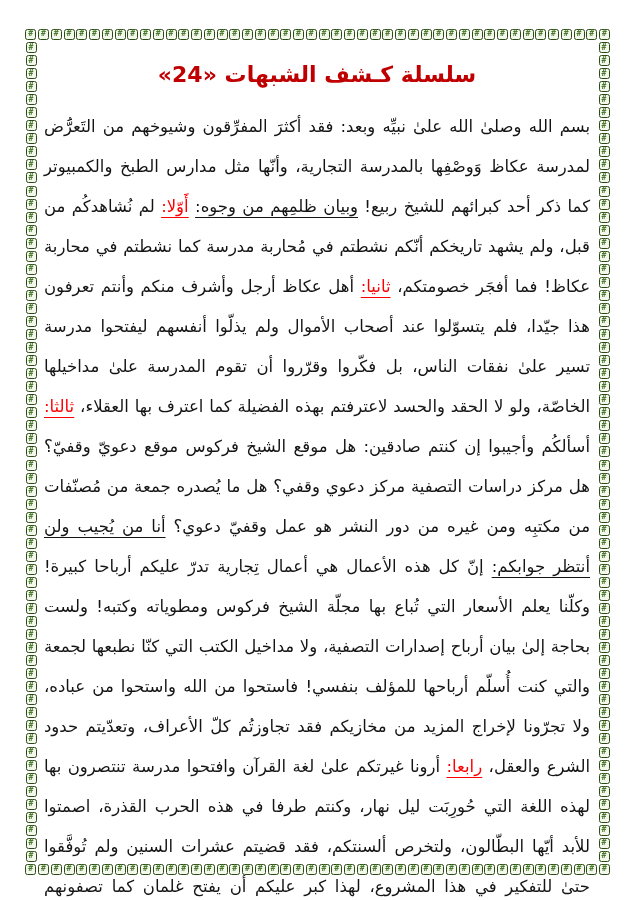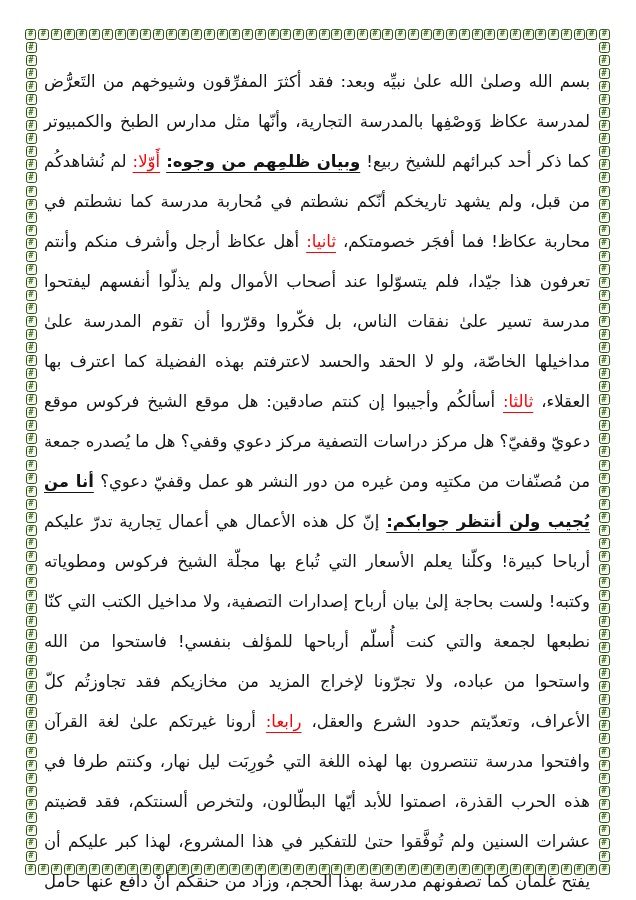--- a/index.html
+++ b/index.html
@@ -58,21 +58,20 @@
     color:var(--ink);
     font-size:16.5px;
     line-height:40px;
     text-align:justify;
     text-justify:inter-word;
   }
   .seg-underline{
     text-decoration:underline;
     text-decoration-color:var(--ink);
     text-underline-offset:5px;
-    font-weight:bold;
   }
   .seg-red{
     color:var(--accent-red);
     text-decoration:underline;
     text-decoration-color:var(--accent-red);
     text-underline-offset:5px;
   }
 </style>
 </head>
 <body>
@@ -300,16 +299,17 @@
       <span class="orn">#</span>
       <span class="orn">#</span>
       <span class="orn">#</span>
       <span class="orn">#</span>
       <span class="orn">#</span>
       <span class="orn">#</span>
       <span class="orn">#</span>
     </div>
 
   <div class="content">
+    <h1 class="title">سلسلة كـشف الشبهات «24»</h1>
     <p class="body-text" id="body-paragraph"><span class="">بسم الله وصلىٰ الله علىٰ نبيِّه وبعد: فقد أكثرَ المفرِّقون وشيوخهم من التَعرُّض لمدرسة عكاظ وَوصْفِها بالمدرسة التجارية، وأنّها مثل مدارس الطبخ والكمبيوتر كما ذكر أحد كبرائهم للشيخ ربيع! </span><span class="seg-underline">وبيان ظلمِهم من وجوه:</span><span class=""> </span><span class="seg-red">أَوّلا:</span><span class=""> لم نُشاهدكُم من قبل، ولم يشهد تاريخكم أنّكم نشطتم في مُحاربة مدرسة كما نشطتم في محاربة عكاظ! فما أفجَر خصومتكم، </span><span class="seg-red">ثانيا:</span><span class=""> أهل عكاظ أرجل وأشرف منكم وأنتم تعرفون هذا جيّدا، فلم يتسوّلوا عند أصحاب الأموال ولم يذلّوا أنفسهم ليفتحوا مدرسة تسير علىٰ نفقات الناس، بل فكّروا وقرّروا أن تقوم المدرسة علىٰ مداخيلها الخاصّة، ولو لا الحقد والحسد لاعترفتم بهذه الفضيلة كما اعترف بها العقلاء، </span><span class="seg-red">ثالثا:</span><span class=""> أسألكُم وأجيبوا إن كنتم صادقين: هل موقع الشيخ فركوس موقع دعويّ وقفيّ؟ هل مركز دراسات التصفية مركز دعوي وقفي؟ هل ما يُصدره جمعة من مُصنّفات من مكتبِه ومن غيره من دور النشر هو عمل وقفيّ دعوي؟ </span><span class="seg-underline">أنا من يُجيب ولن أنتظر جوابكم:</span><span class=""> إنّ كل هذه الأعمال هي أعمال تِجارية تدرّ عليكم أرباحا كبيرة! وكلّنا يعلم الأسعار التي تُباع بها مجلّة الشيخ فركوس ومطوياته وكتبه! ولست بحاجة إلىٰ بيان أرباح إصدارات التصفية، ولا مداخيل الكتب التي كنّا نطبعها لجمعة والتي كنت أُسلّم أرباحها للمؤلف بنفسي! فاستحوا من الله واستحوا من عباده، ولا تجرّونا لإخراج المزيد من مخازيكم فقد تجاوزتُم كلّ الأعراف، وتعدّيتم حدود الشرع والعقل، </span><span class="seg-red">رابعا:</span><span class=""> أرونا غيرتكم علىٰ لغة القرآن وافتحوا مدرسة تنتصرون بها لهذه اللغة التي حُورِبَت ليل نهار، وكنتم طرفا في هذه الحرب القذرة، اصمتوا للأبد أيّها البطّالون، ولتخرص ألسنتكم، فقد قضيتم عشرات السنين ولم تُوفَّقوا حتىٰ للتفكير في هذا المشروع، لهذا كبر عليكم أن يفتح غلمان كما تصفونهم مدرسة بهذا الحجم، وزاد من حنقكم أنْ دافع عنها حامل لواء الجرح </span></p>
   </div>
 
 </div>
 
 </body></html>

